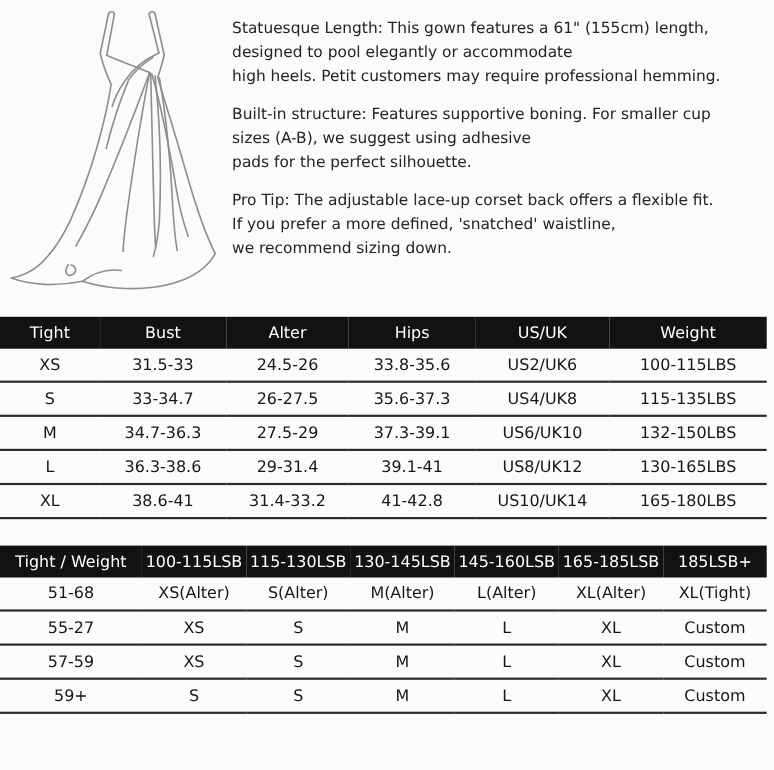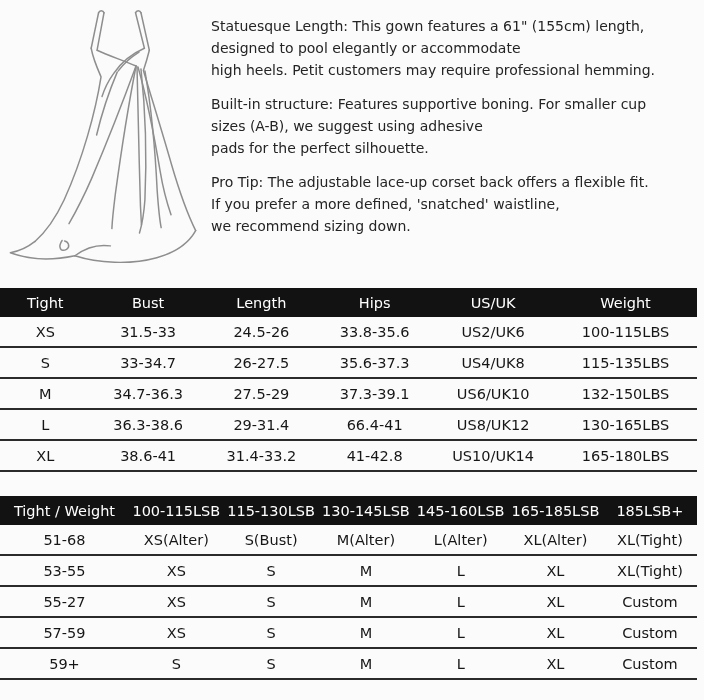--- a/index.html
+++ b/index.html
@@ -114,21 +114,21 @@
         <col class="c2">
         <col class="c3">
       <col class="c4">
         <col class="c5">
         <col class="c6">
     </colgroup>
     <thead>
         <tr>
           <th>Tight</th>
           <th>Bust</th>
-          <th>Length</th>
+          <th>Alter</th>
           <th>Hips</th>
           <th>US/UK</th>
           <th>Weight</th>
         </tr>
       </thead>
     <tbody>
         <tr>
           <td>XS</td>
           <td>31.5-33</td>
           <td>24.5-26</td>
@@ -149,21 +149,21 @@
           <td>34.7-36.3</td>
           <td>27.5-29</td>
           <td>37.3-39.1</td>
           <td>US6/UK10</td>
           <td>132-150LBS</td>
         </tr>
         <tr>
           <td>L</td>
           <td>36.3-38.6</td>
           <td>29-31.4</td>
-          <td>66.4-41</td>
+          <td>39.1-41</td>
           <td>US8/UK12</td>
           <td>130-165LBS</td>
         </tr>
         <tr>
           <td>XL</td>
           <td>38.6-41</td>
           <td>31.4-33.2</td>
           <td>41-42.8</td>
           <td>US10/UK14</td>
           <td>165-180LBS</td>
@@ -189,36 +189,27 @@
           <th>130-145LSB</th>
           <th>145-160LSB</th>
           <th>165-185LSB</th>
           <th>185LSB+</th>
         </tr>
       </thead>
     <tbody>
         <tr>
           <td>51-68</td>
           <td>XS(Alter)</td>
-          <td>S(Bust)</td>
+          <td>S(Alter)</td>
           <td>M(Alter)</td>
           <td>L(Alter)</td>
           <td>XL(Alter)</td>
           <td>XL(Tight)</td>
         </tr>
         <tr>
-          <td>53-55</td>
-          <td>XS</td>
-          <td>S</td>
-          <td>M</td>
-          <td>L</td>
-          <td>XL</td>
-          <td>XL(Tight)</td>
-        </tr>
-        <tr>
           <td>55-27</td>
           <td>XS</td>
           <td>S</td>
           <td>M</td>
           <td>L</td>
           <td>XL</td>
           <td>Custom</td>
         </tr>
         <tr>
           <td>57-59</td>

